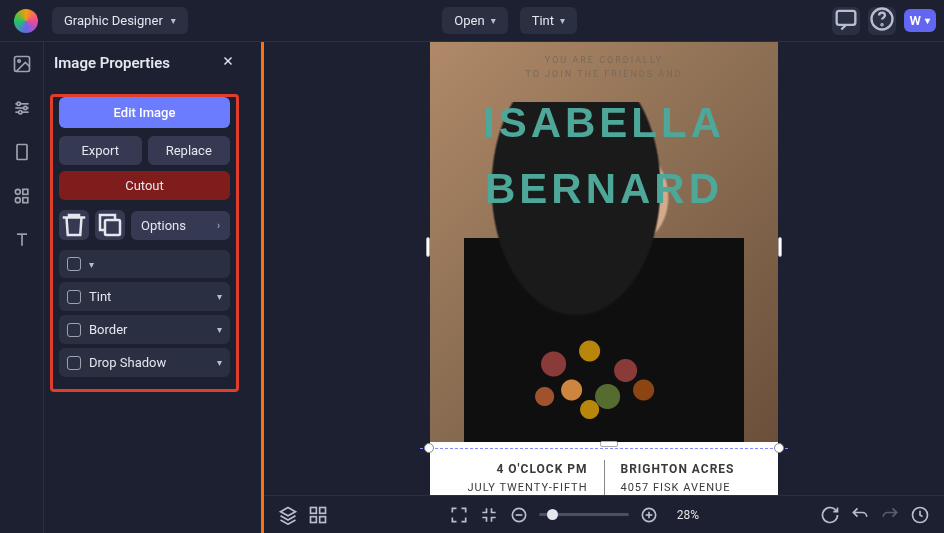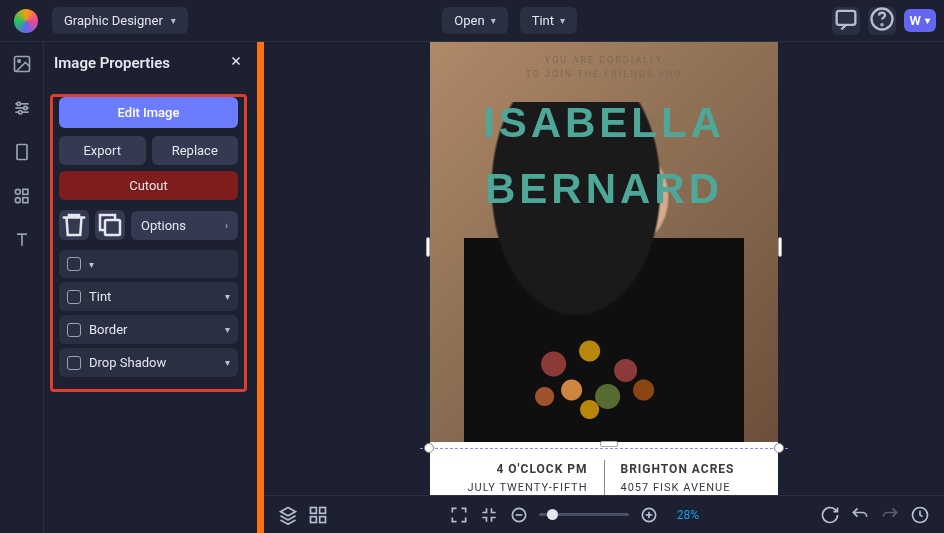--- a/index.html
+++ b/index.html
@@ -52,22 +52,22 @@
       padding-top: 12px; gap: 24px;
       border-right: 1px solid #2a2f42;
     }
     .rail-icon {
       width: 20px; height: 20px; color: #9ca3af; cursor: pointer;
       display: flex; align-items: center; justify-content: center;
     }
 
     .panel-wrap {
       width: 220px;
-      padding: 0 4px 0 0;
-      border-right: 7px solid #f97316;
+      padding: 0 16px 0 0;
+      border-right: 3px solid #f97316;
       position: relative;
     }
     .panel-inner {
       margin: 12px 6px;
       border: 3px solid #e23c2a;
       border-radius: 4px;
       padding: 0 6px 8px 6px;
     }
     .panel-header {
       display: flex; justify-content: space-between; align-items: center;
@@ -194,21 +194,21 @@
       display: flex; align-items: center; justify-content: center;
     }
     .zoom-slider {
       width: 90px; height: 3px; background: #4a4f65; border-radius: 2px;
       position: relative;
     }
     .zoom-thumb {
       position: absolute; left: 8px; top: -4px; width: 11px; height: 11px;
       background: #e5e7ef; border-radius: 50%;
     }
-    .zoom-pct { font-size: 12px; color: #0ea5e9; margin-left: 8px; }
+    .zoom-pct { font-size: 12px; color: #e5e5e5; margin-left: 8px; }
 
     .chev { font-size: 10px; color: #b8bdd1; }
     svg { width: 100%; height: 100%; }
   </style>
 </head>
 <body>
 
 <div class="header">
   <div class="logo-circle"></div>
   <div class="designer-btn">

